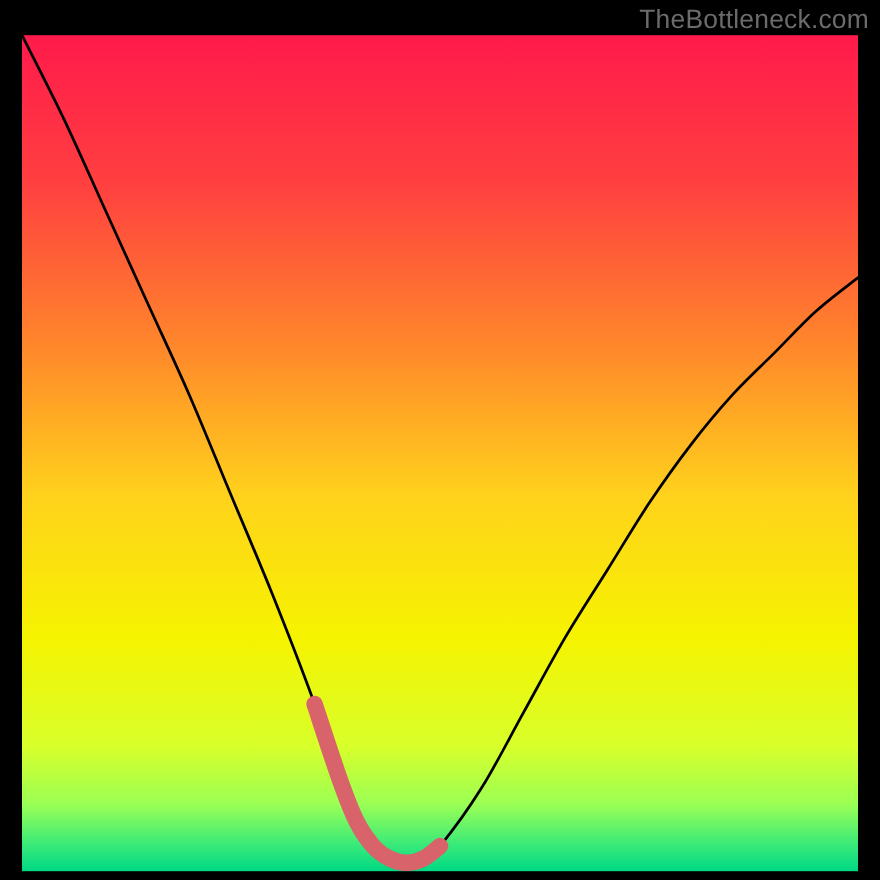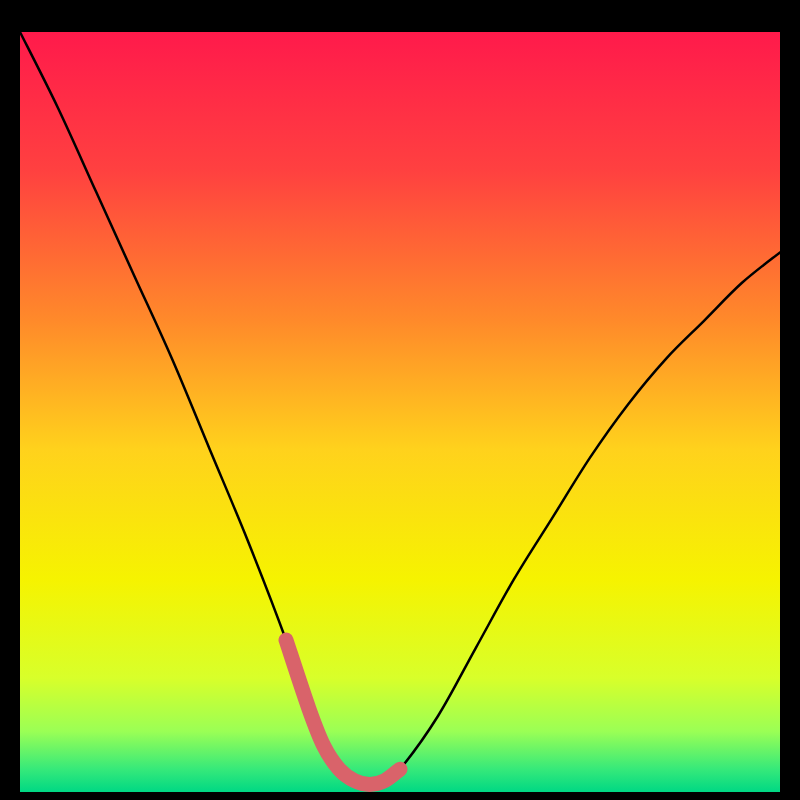--- a/index.html
+++ b/index.html
@@ -32,20 +32,21 @@
   svg {
     position: absolute;
     left: 0;
     top: 0;
   }
 </style>
 </head>
 <body>
 
 <div class="frame">
+  <div class="watermark">TheBottleneck.com</div>
   <svg id="plot" width="800" height="800">
       <defs>
         <linearGradient id="bg-grad" x1="0" y1="0" x2="0" y2="1">
           <stop offset="0%" stop-color="#ff1a4b"></stop>
           <stop offset="18%" stop-color="#ff4040"></stop>
           <stop offset="38%" stop-color="#ff8a2a"></stop>
           <stop offset="55.00000000000001%" stop-color="#ffd21c"></stop>
           <stop offset="72%" stop-color="#f6f300"></stop>
           <stop offset="85%" stop-color="#d8ff2a"></stop>
           <stop offset="92%" stop-color="#9bff55"></stop>

